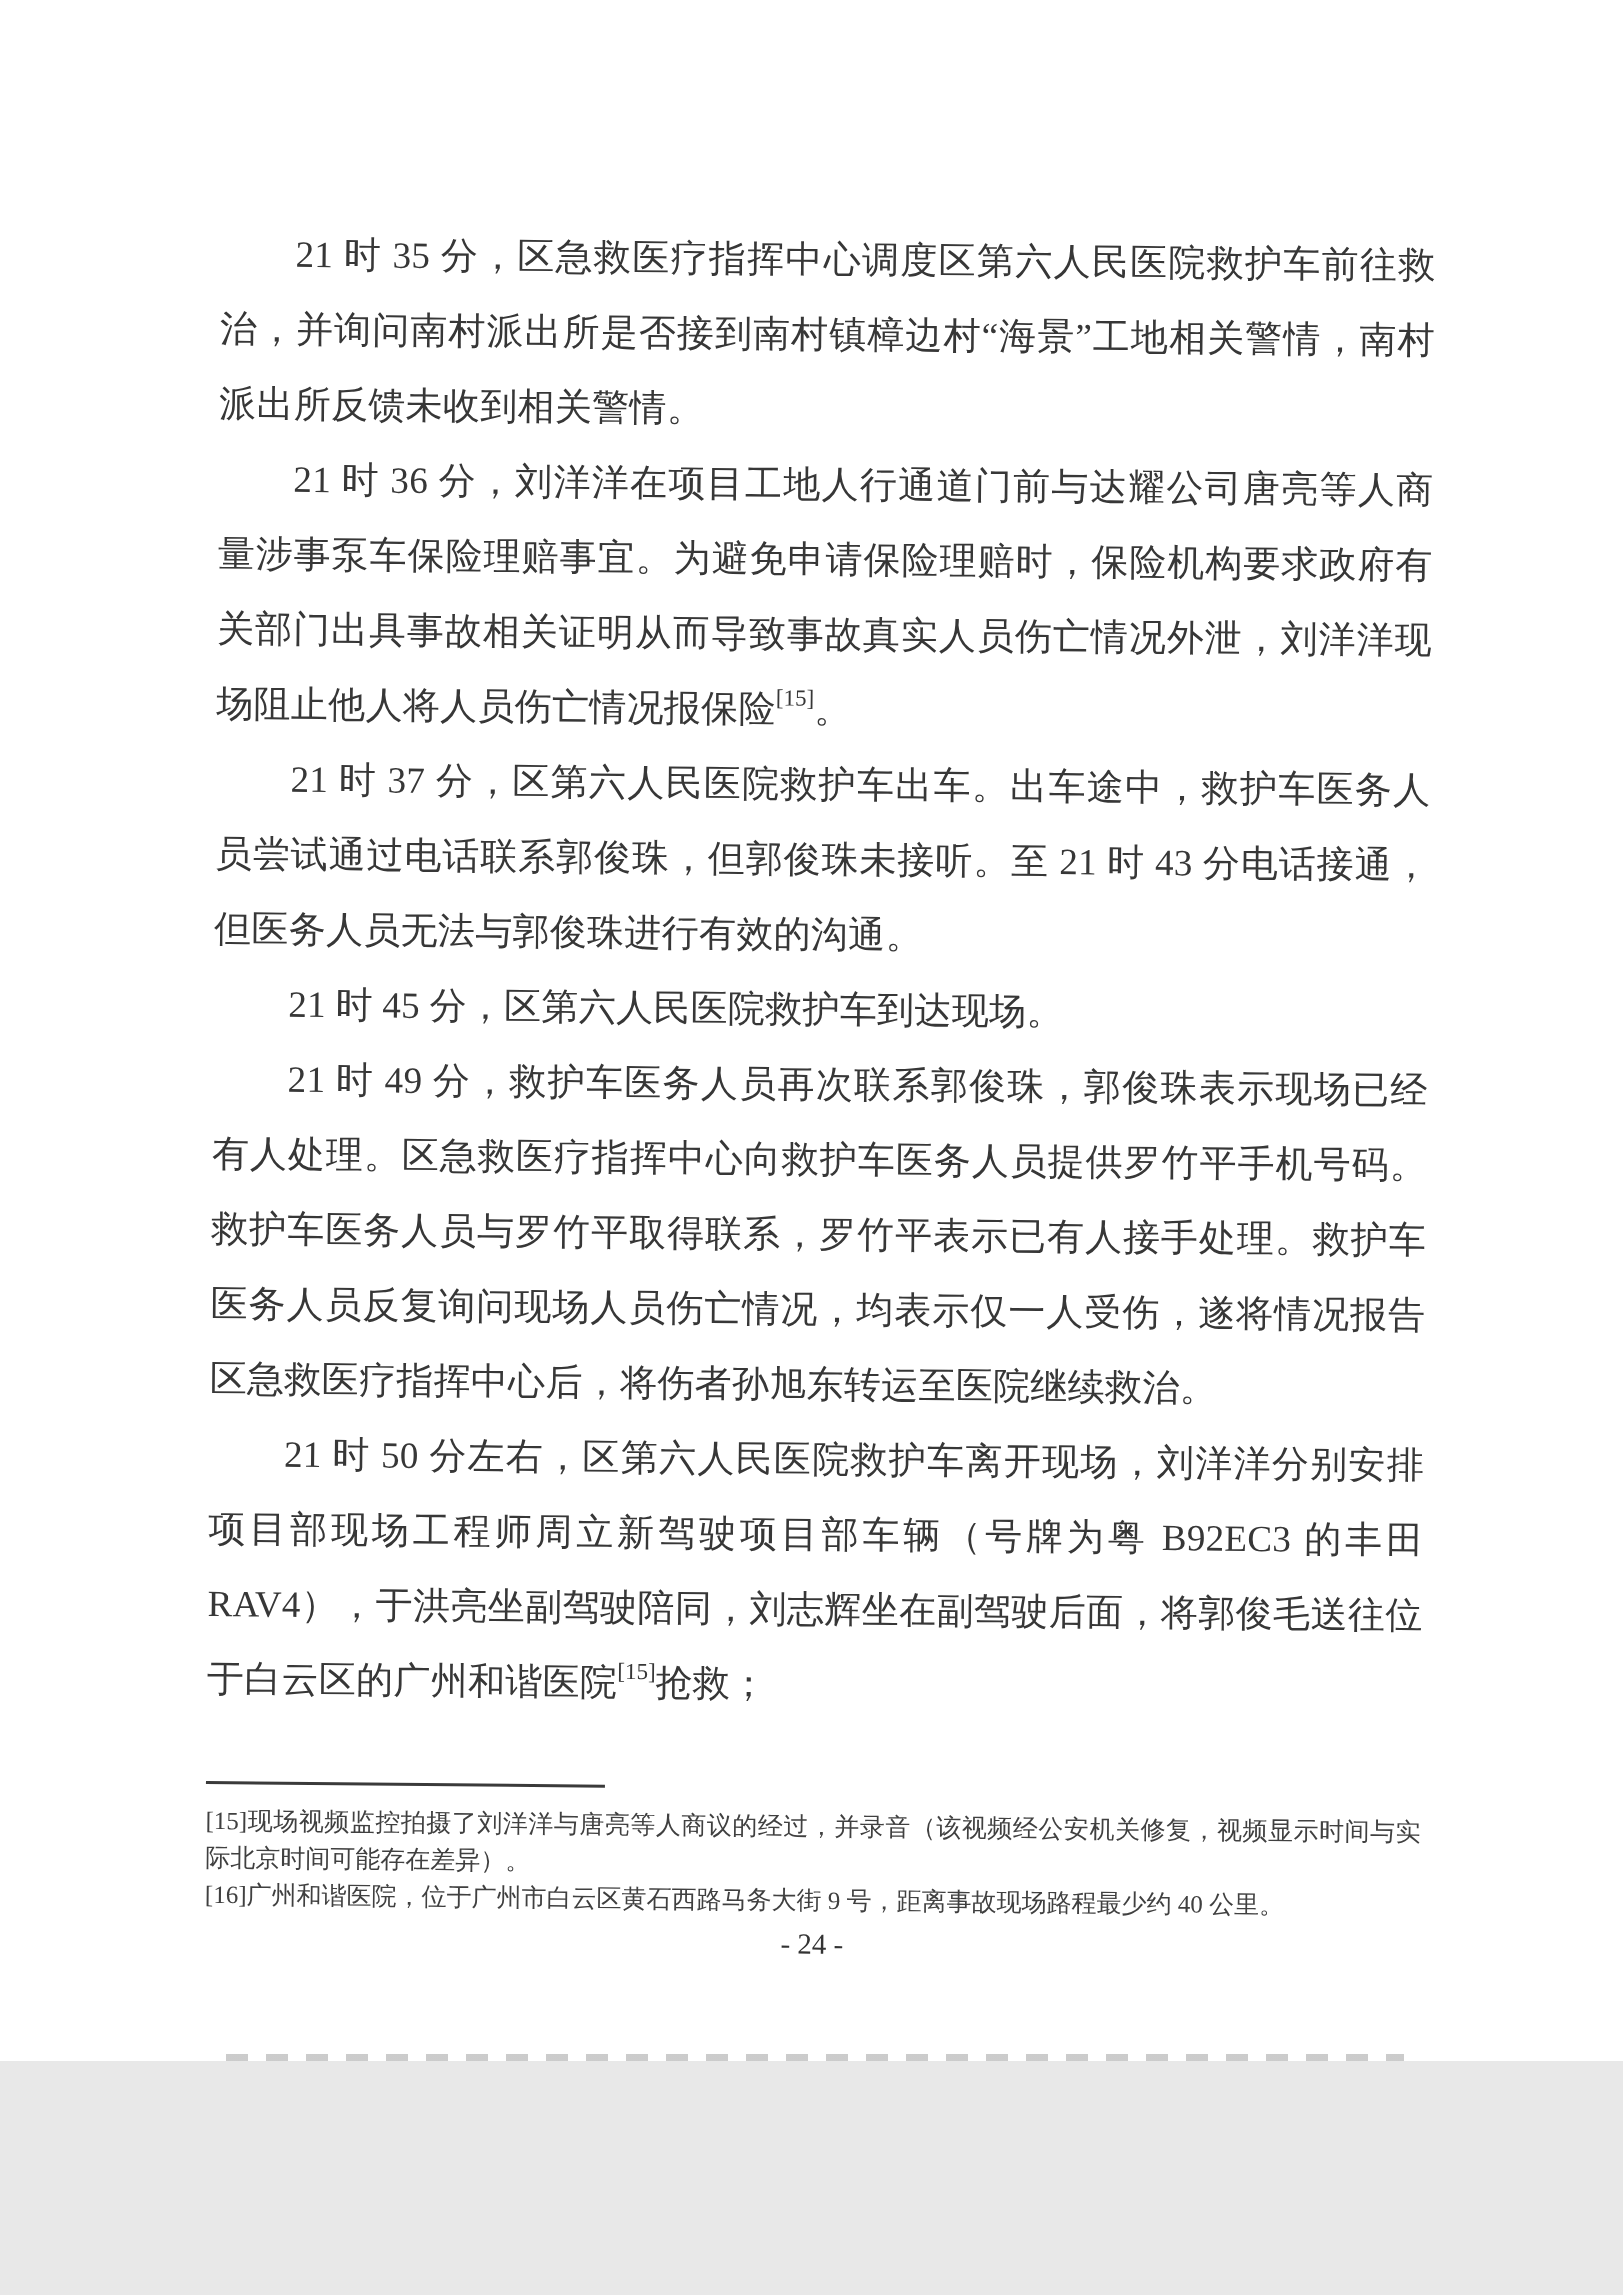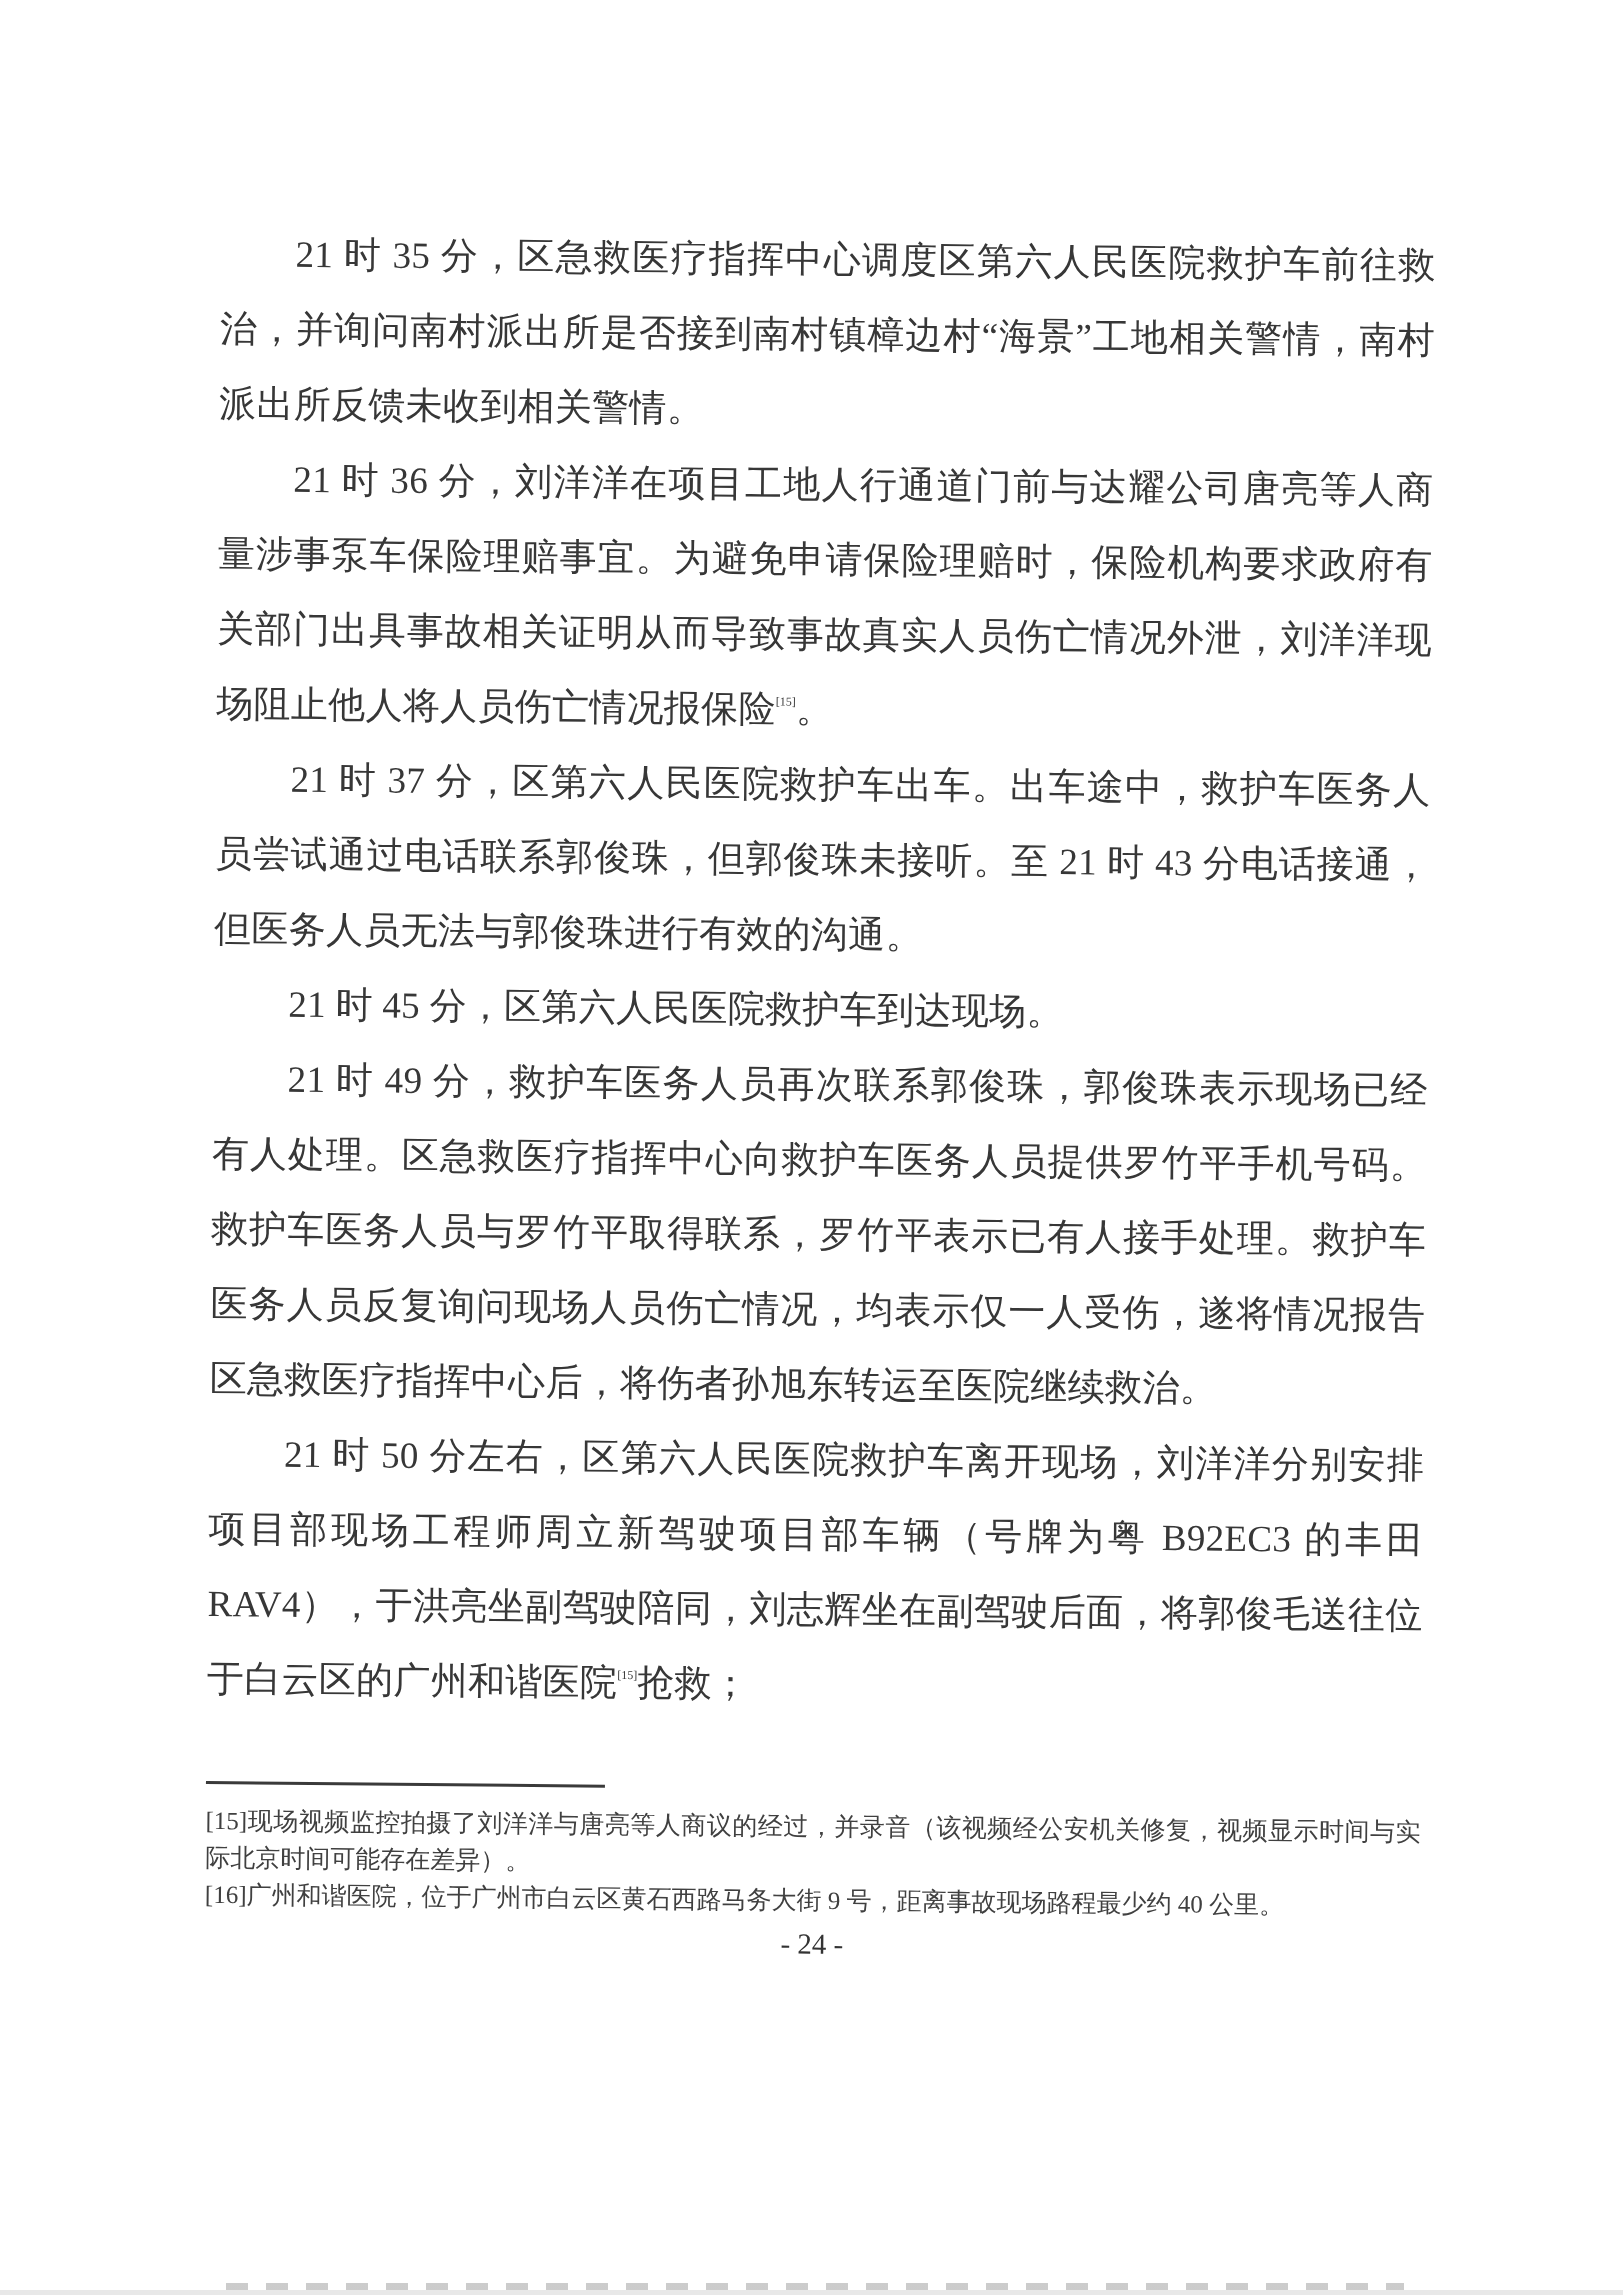--- a/index.html
+++ b/index.html
@@ -3,21 +3,21 @@
 <meta charset="utf-8">
 <style>
   html, body {
     margin: 0;
     padding: 0;
     background: #e8e8e8;
   }
   .page {
     position: relative;
     width: 1623px;
-    height: 2290px;
+    height: 2061px;
     background: #ffffff;
     overflow: hidden;
     font-family: "Liberation Serif", "DejaVu Serif", serif;
     color: #373737;
   }
   .content {
     position: absolute;
     left: 221px;
     top: 216px;
     width: 1215px;
@@ -26,21 +26,21 @@
   }
   .para {
     margin: 0;
     font-size: 37px;
     line-height: 75px;
     letter-spacing: 0.3px;
     text-align: justify;
     text-indent: 75px;
   }
   .fn-ref {
-    font-size: 12px;
+    font-size: 23px;
     line-height: 0;
     position: relative;
     top: -15.7px;
     letter-spacing: 0;
   }
   .footnote-area {
     margin-top: 65px;
   }
   .fn-divider {
     width: 399px;

